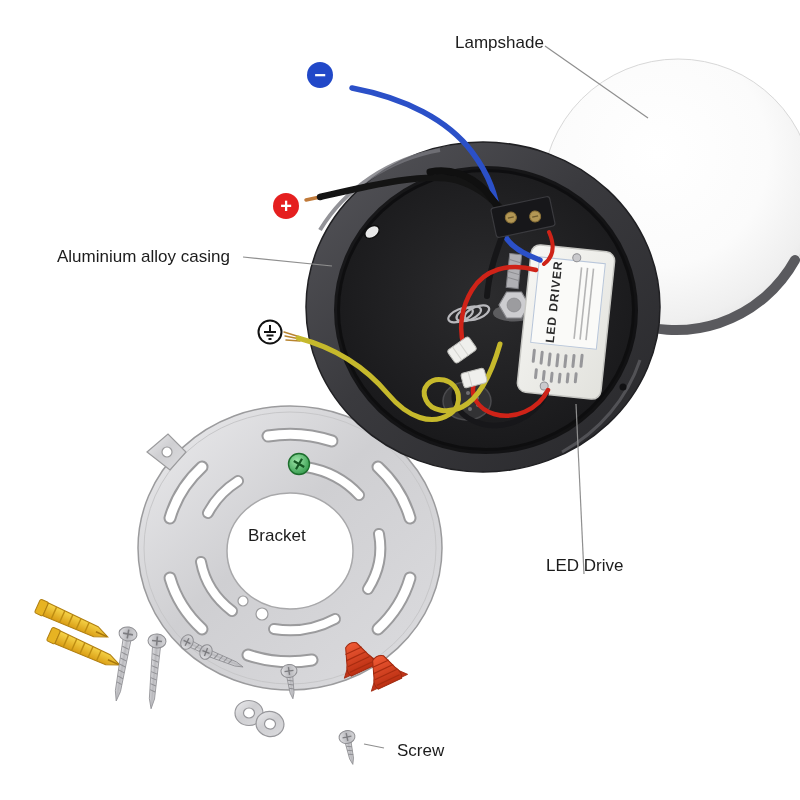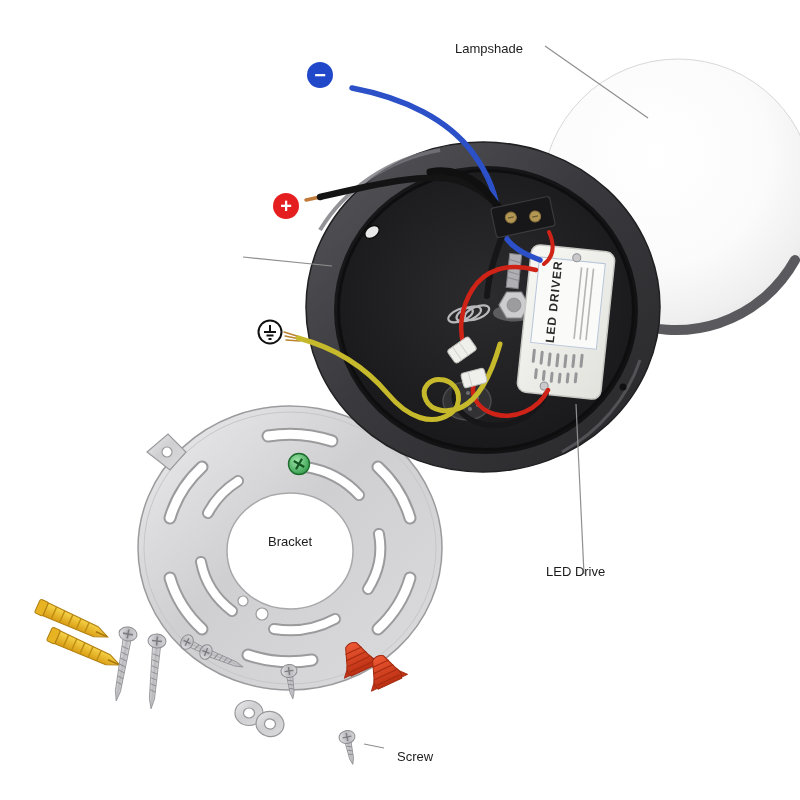--- a/index.html
+++ b/index.html
@@ -1,19 +1,19 @@
 <!DOCTYPE html>
 <html><head>
 <meta charset="utf-8">
 <style>
   html,body{margin:0;padding:0;background:#ffffff;}
   #stage{position:relative;width:800px;height:800px;background:#ffffff;overflow:hidden;
          font-family:"Liberation Sans",sans-serif;}
   #scene{position:absolute;left:0;top:0;}
-  .label{position:absolute;font-size:13px;color:#1c1c1c;white-space:nowrap;margin-top:8px;}
+  .label{position:absolute;font-size:17px;color:#1c1c1c;white-space:nowrap;}
   .symbol{position:absolute;width:26px;height:26px;border-radius:50%;display:flex;
           align-items:center;justify-content:center;color:#fff;font-weight:bold;
           font-size:20px;line-height:1;}
   .symbol.neg{background:#2148c8;left:307px;top:62px;}
   .symbol.pos{background:#e51f1f;left:273px;top:193px;}
   .symbol.gnd{background:transparent;left:257px;top:319px;padding:0;}
 </style>
 </head>
 <body>
 
@@ -298,21 +298,22 @@
 
   <g stroke="#8f8f8f" stroke-width="1.2">
     <line x1="545" y1="46" x2="648" y2="118"></line>
     <line x1="243" y1="257" x2="332" y2="266"></line>
     <line x1="584" y1="574" x2="576" y2="404"></line>
     <line x1="384" y1="748" x2="364" y2="744"></line>
   </g>
 </svg>
 
 <div class="label" style="left:455px;top:33px;">Lampshade</div>
-<div class="label" style="left:268px;top:526px;">Bracket</div>
+<div class="label" style="left:57px;top:247px;">Aluminium alloy casing</div>
+<div class="label" style="left:248px;top:526px;">Bracket</div>
 <div class="label" style="left:546px;top:556px;">LED Drive</div>
 <div class="label" style="left:397px;top:741px;">Screw</div>
 
 <div class="symbol neg">−</div>
 <div class="symbol pos">+</div>
 <div class="symbol gnd">
   <svg width="26" height="26" viewBox="0 0 26 26">
     <circle cx="13" cy="13" r="11.5" fill="#ffffff" stroke="#111111" stroke-width="2"></circle>
     <path d="M13,6 V13 M7,13 H19 M9.5,16.5 H16.5 M11.5,20 H14.5" stroke="#111111" stroke-width="2" fill="none"></path>
   </svg>

